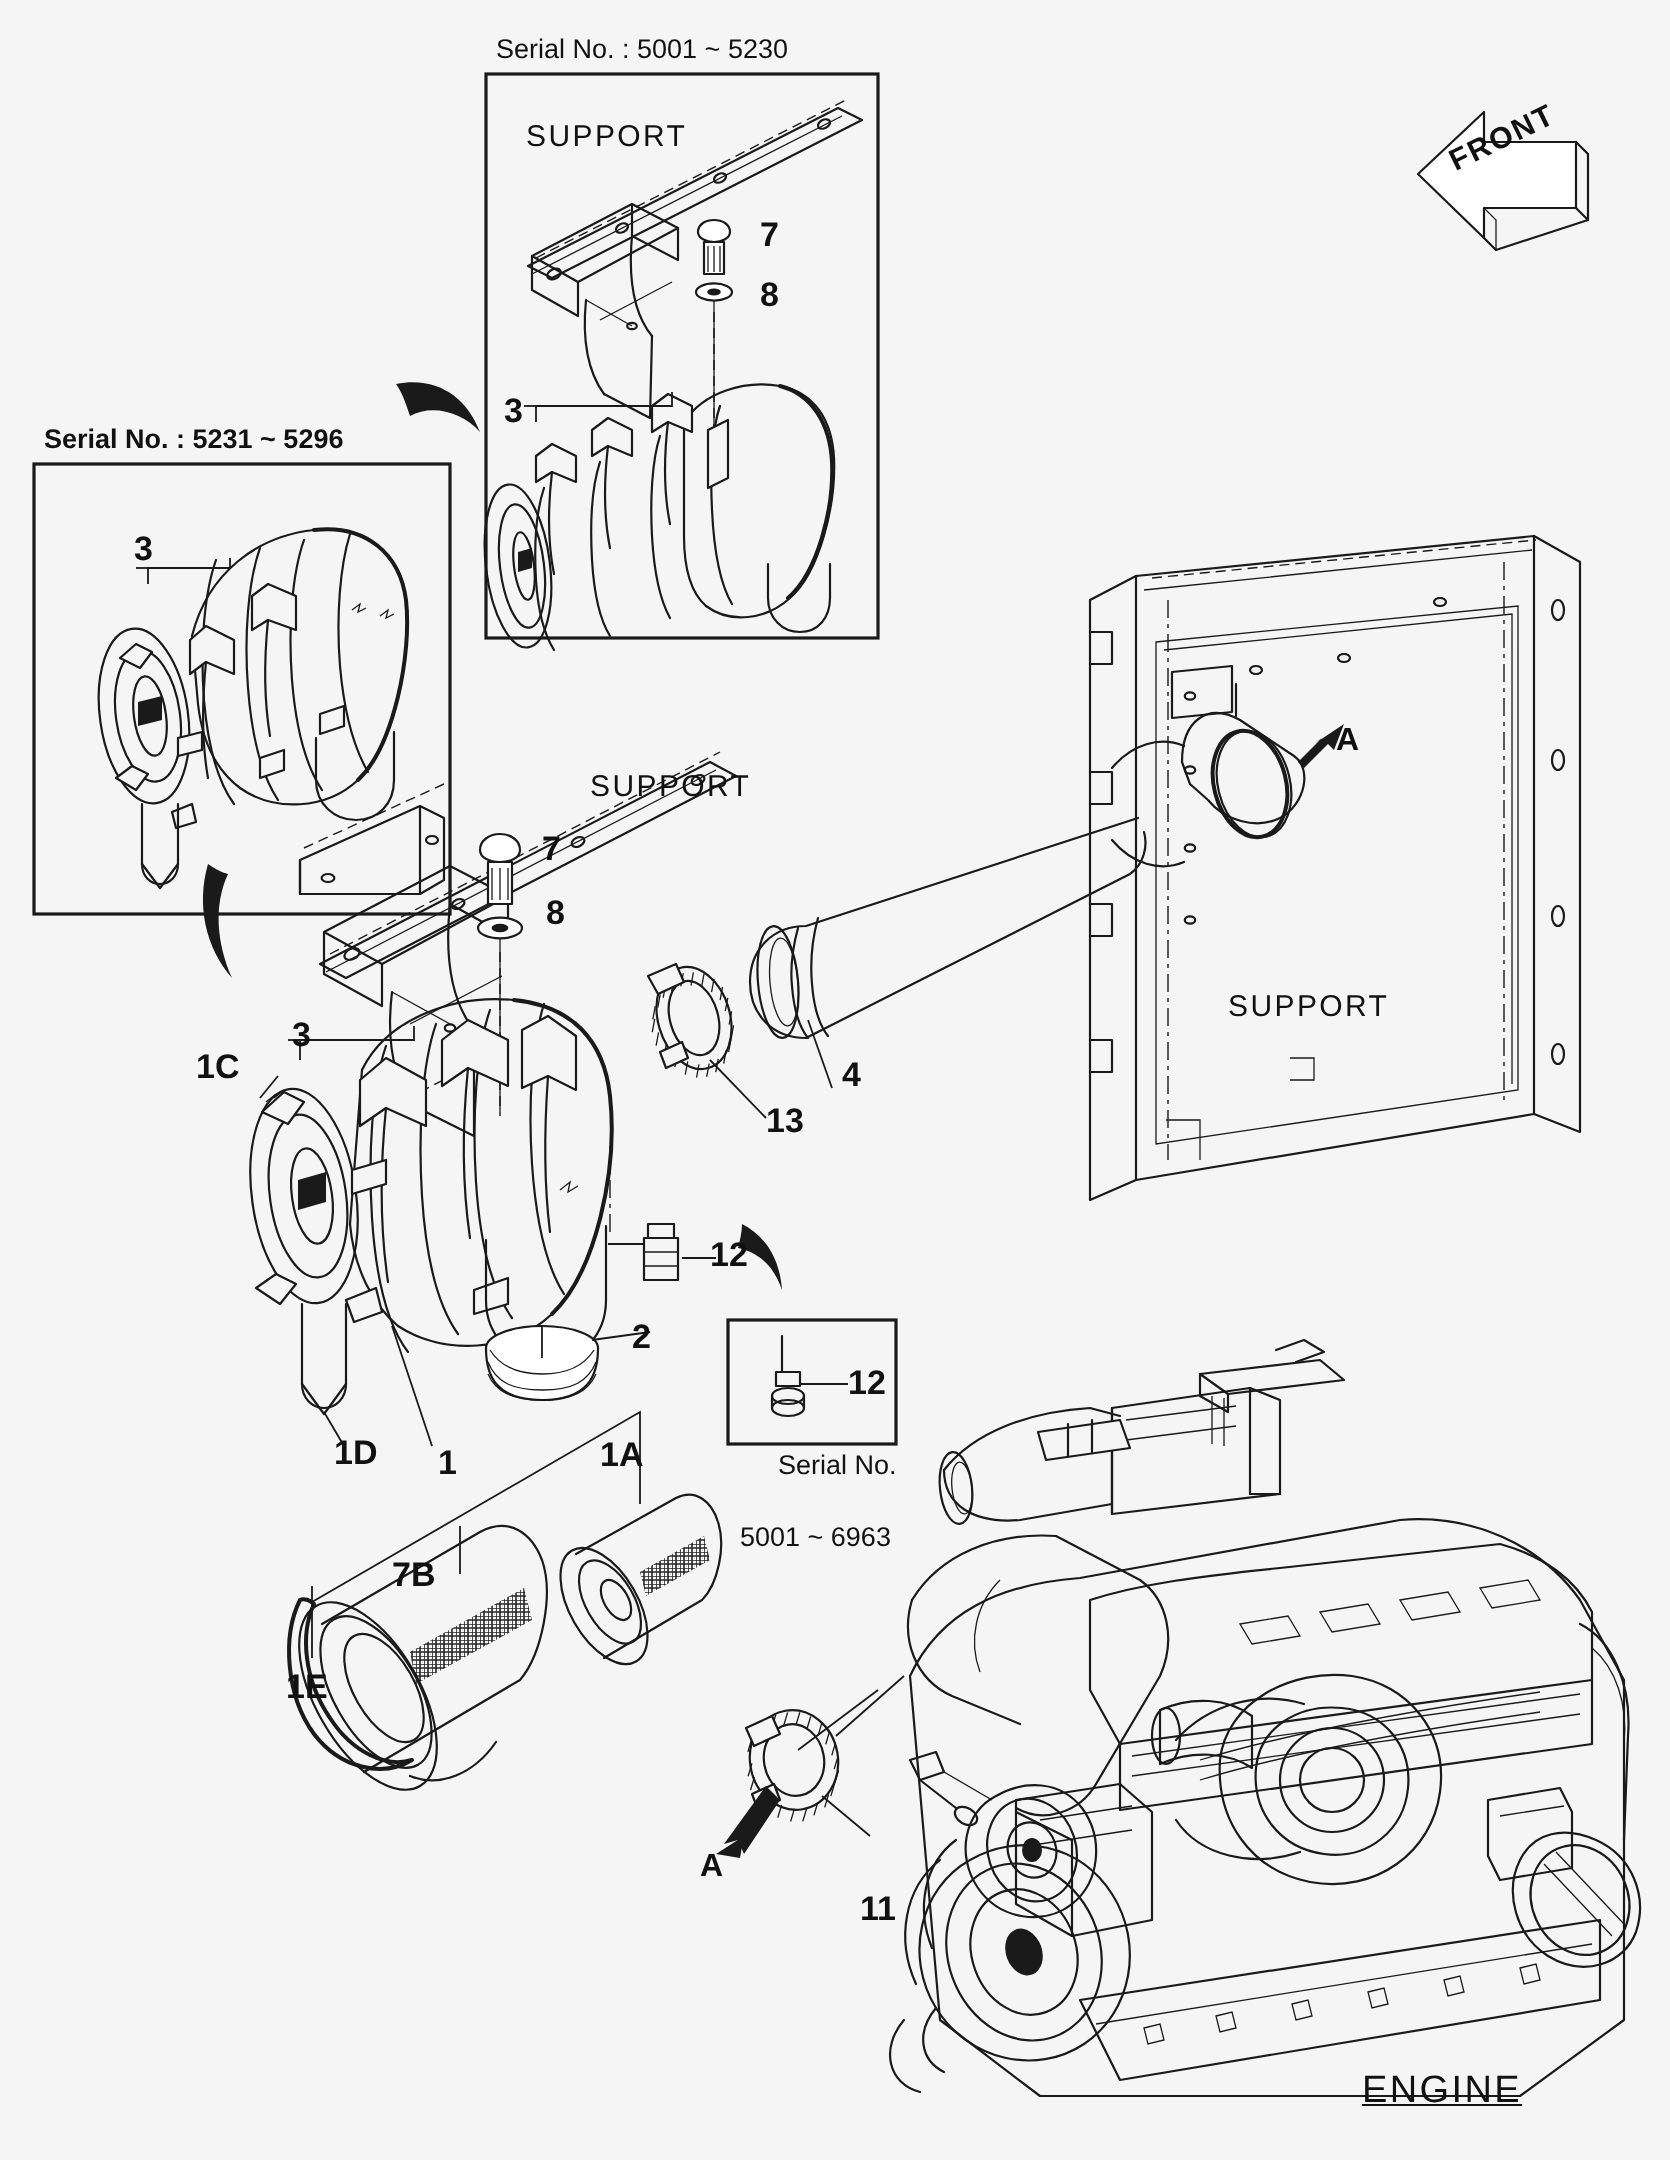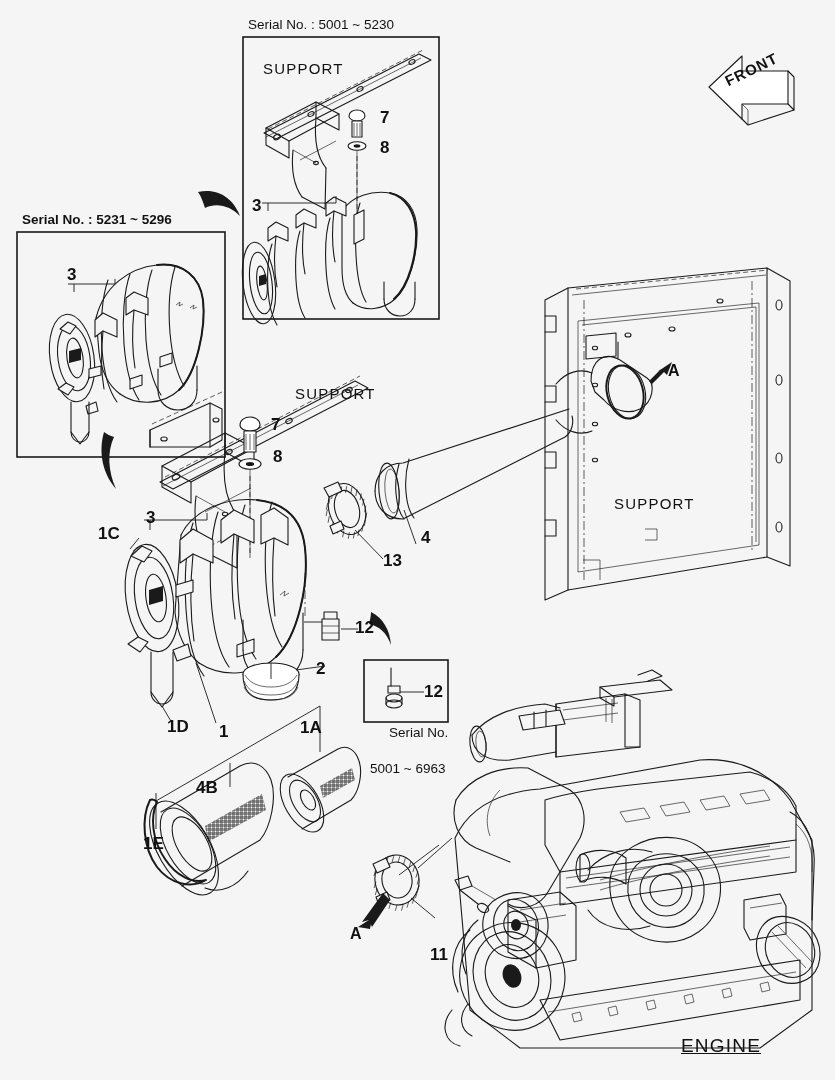--- a/index.html
+++ b/index.html
@@ -508,21 +508,21 @@
 
 <div class="lbl num" style="left:67px;top:265px;">3</div>
 
 <div class="lbl num" style="left:271px;top:415px;">7</div>
 <div class="lbl num" style="left:273px;top:447px;">8</div>
 <div class="lbl num" style="left:146px;top:508px;">3</div>
 <div class="lbl num" style="left:98px;top:524px;">1C</div>
 <div class="lbl num" style="left:167px;top:717px;">1D</div>
 <div class="lbl num" style="left:219px;top:722px;">1</div>
 <div class="lbl num" style="left:300px;top:718px;text-align:center;">1A</div>
-<div class="lbl num" style="left:196px;top:778px;">4B</div>
+<div class="lbl num" style="left:196px;top:778px;">7B</div>
 <div class="lbl num" style="left:143px;top:834px;">1E</div>
 <div class="lbl num" style="left:316px;top:659px;">2</div>
 <div class="lbl num" style="left:421px;top:528px;">4</div>
 <div class="lbl num" style="left:383px;top:551px;">13</div>
 <div class="lbl num" style="left:355px;top:618px;">12</div>
 <div class="lbl num" style="left:424px;top:682px;">12</div>
 <div class="lbl num" style="left:430px;top:945px;">11</div>
 
 </div>
 

